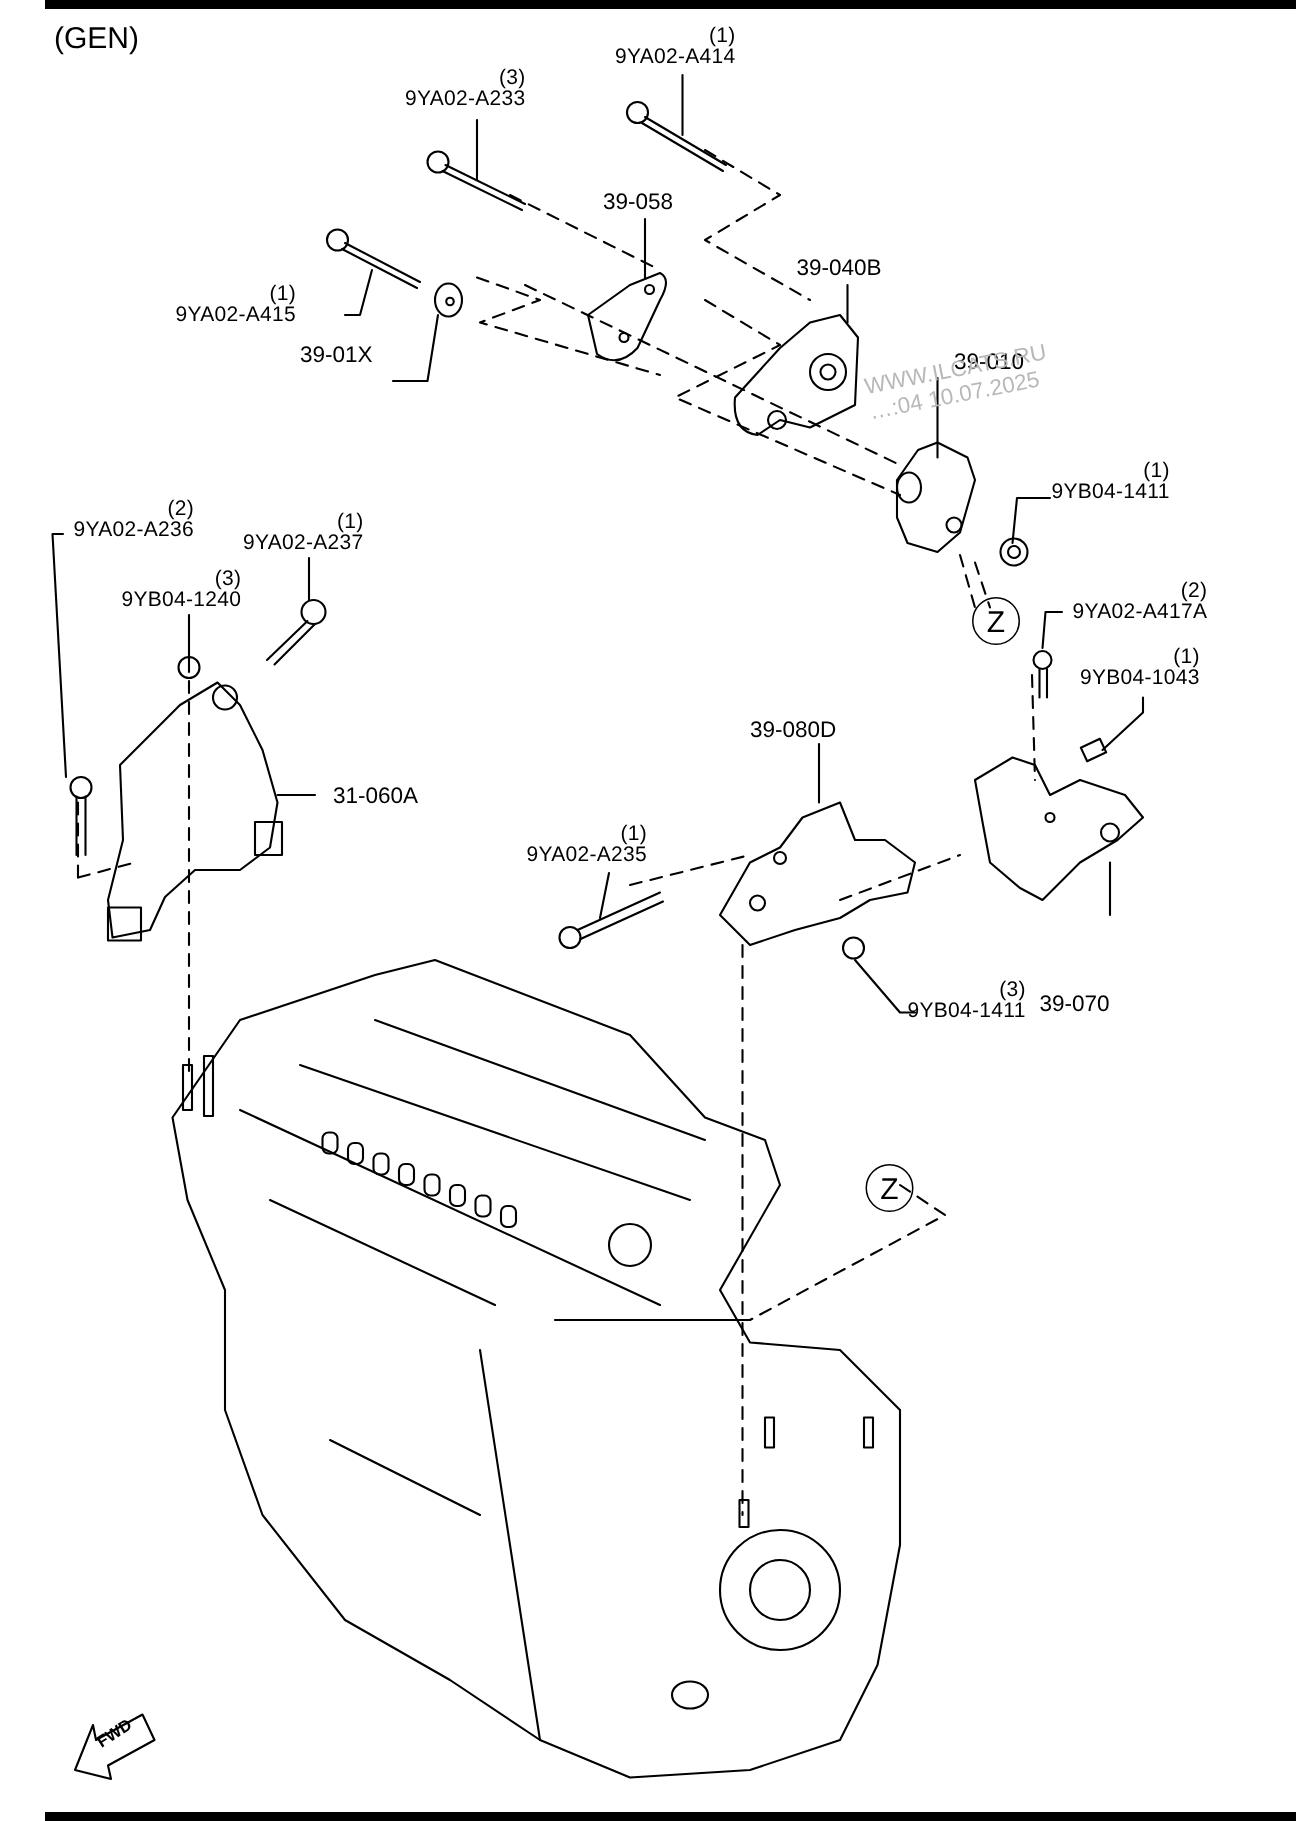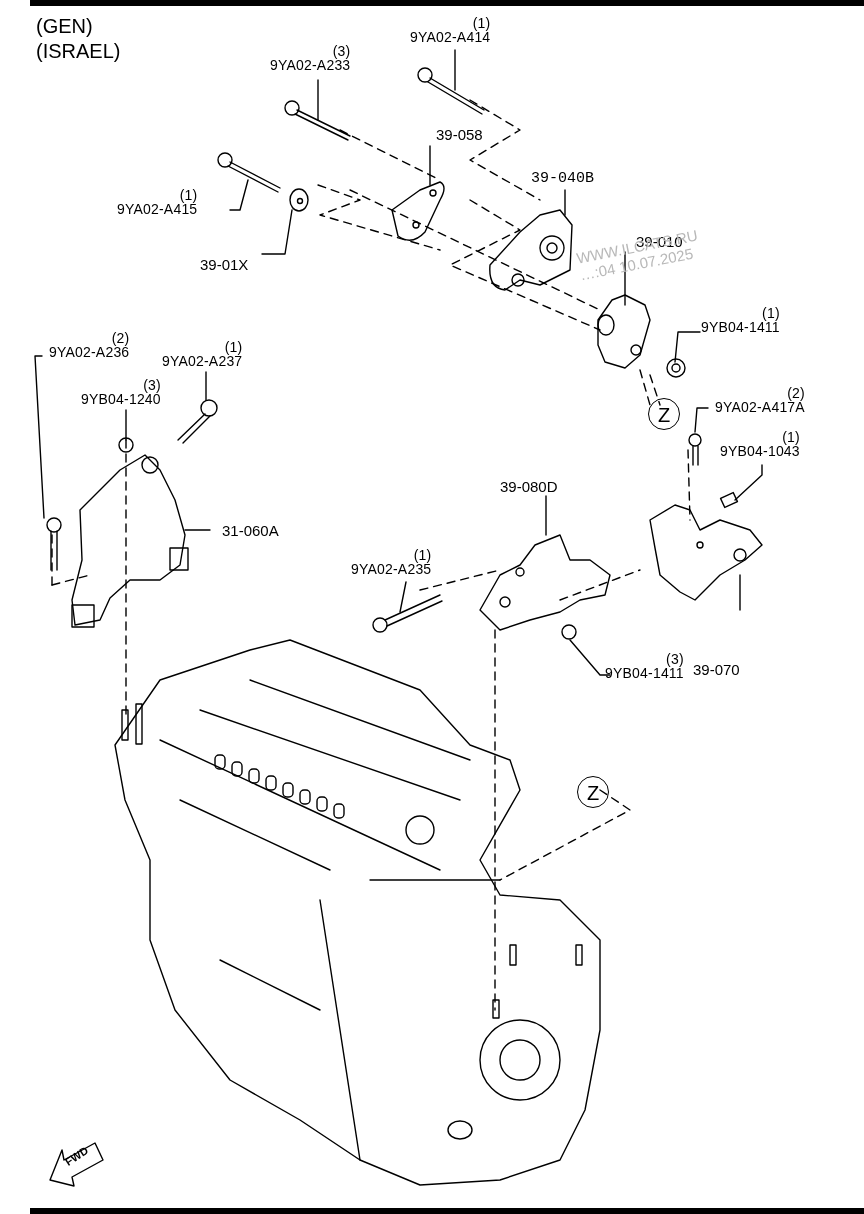--- a/index.html
+++ b/index.html
@@ -22,21 +22,20 @@
               transform: rotate(-33deg); }
 </style>
 </head>
 <body>
 
 <div class="rule top"></div>
 <div class="rule bottom"></div>
 
 <div class="title">
   <div>(GEN)</div>
-  <div>(ISRAEL)</div>
 </div>
 
 <svg class="art" width="864" height="1214" viewBox="0 0 864 1214" fill="none" stroke="#000" stroke-width="1.4" stroke-linejoin="round" stroke-linecap="round">
 
   <g>
     <line x1="455" y1="50" x2="455" y2="90"></line>
     <line x1="318" y1="80" x2="318" y2="120"></line>
     <polyline points="230,210 240,210 248,180"></polyline>
     <polyline points="262,254 285,254 292,210"></polyline>
     <line x1="430" y1="146" x2="430" y2="185"></line>
@@ -233,23 +232,23 @@
 </div>
 <div class="lbl" style="left:351px;top:548px;">
   <span class="qty">(1)</span>
   <span>9YA02-A235</span>
 </div>
 <div class="lbl" style="left:605px;top:652px;">
   <span class="qty">(3)</span>
   <span>9YB04-1411</span>
 </div>
 
-<div class="part" style="left:402px;top:126px;margin-left:34px;">39-058</div>
-<div class="part" style="left:200px;top:256px;">39-01X</div>
-<div class="part" style="left:531px;top:170px;font-family:Liberation Mono, monospace;">39-040B</div>
+<div class="part" style="left:402px;top:126px;">39-058</div>
+<div class="part" style="left:200px;top:228px;">39-01X</div>
+<div class="part" style="left:531px;top:170px;">39-040B</div>
 <div class="part" style="left:610px;top:233px;margin-left:26px;">39-010</div>
 <div class="part" style="left:222px;top:522px;">31-060A</div>
 <div class="part" style="left:500px;top:478px;">39-080D</div>
 <div class="part" style="left:693px;top:617px;margin-top:44px;">39-070</div>
 
 <div class="zmark" style="left:648px;top:398px;">Z</div>
 <div class="zmark" style="left:577px;top:776px;">Z</div>
 
 <div class="wm" style="left:575px;top:250px;">
   <div>WWW.ILCATS.RU</div>

